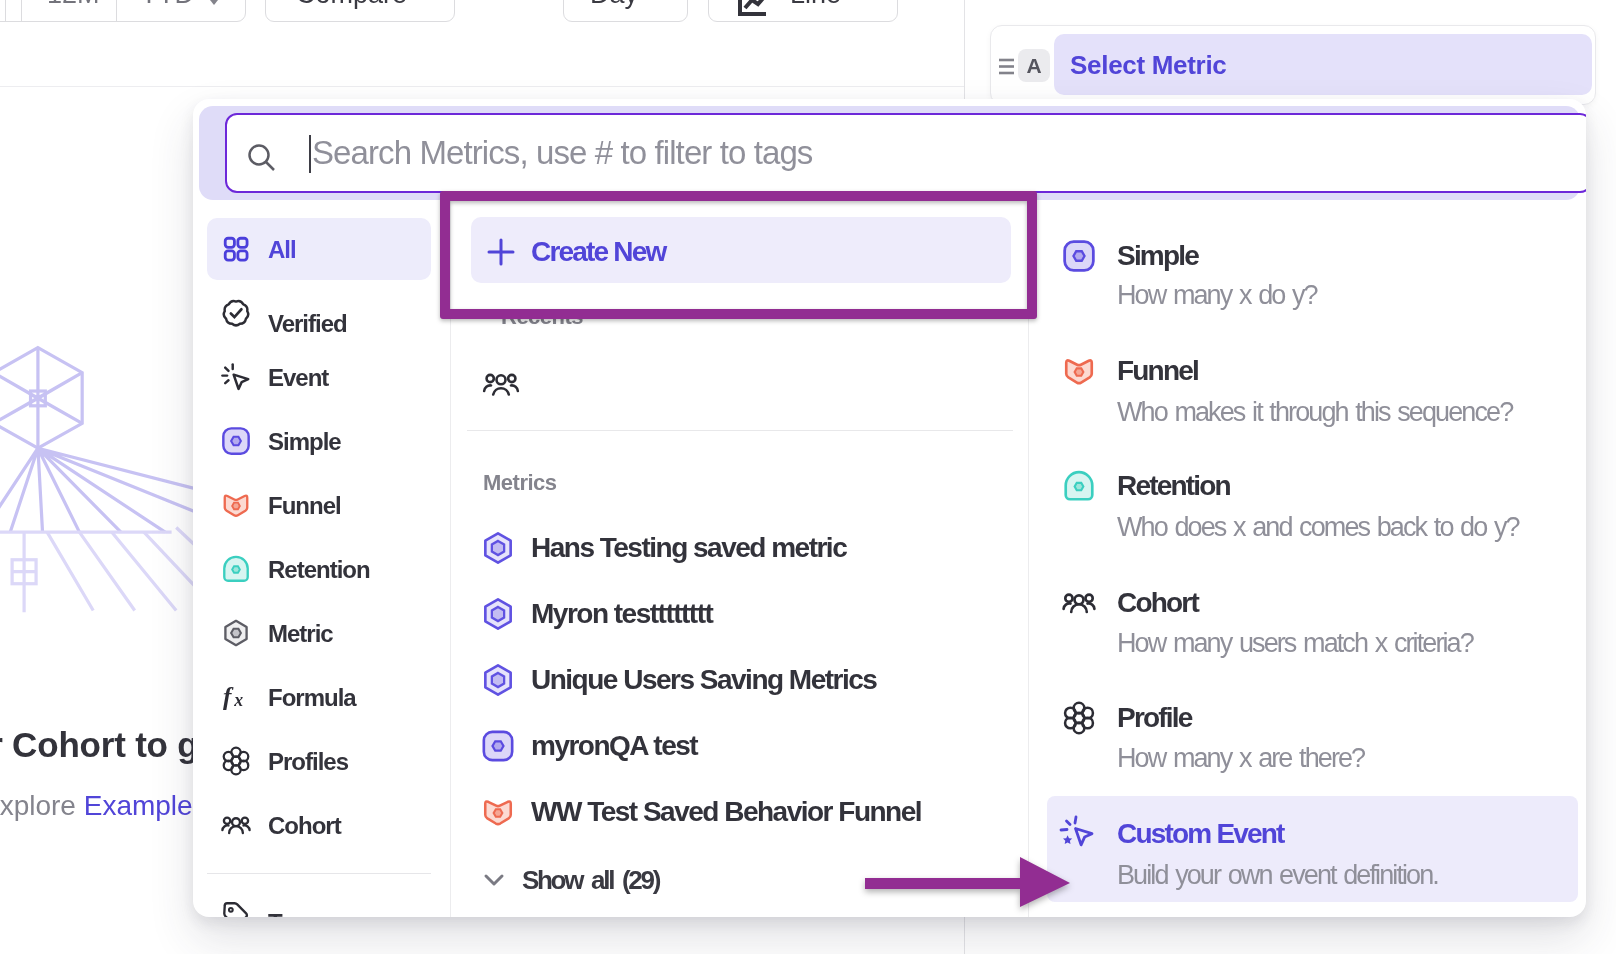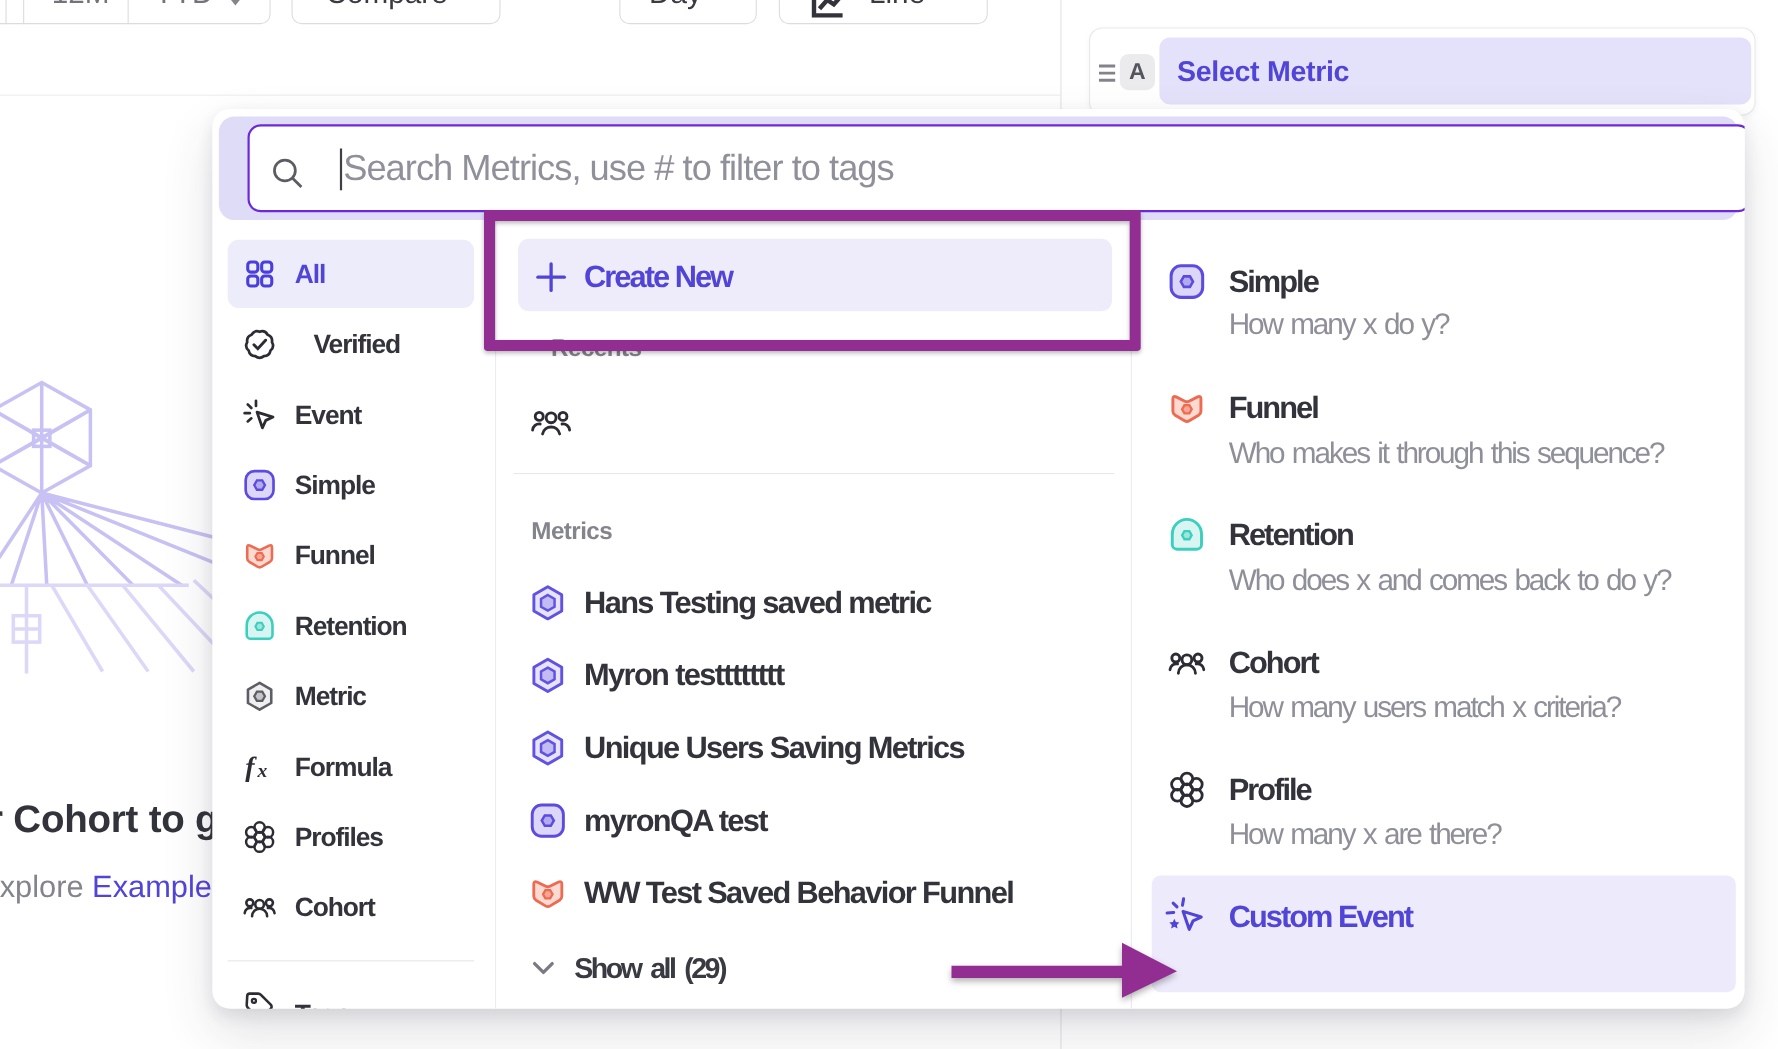--- a/index.html
+++ b/index.html
@@ -134,21 +134,21 @@
       <rect x="4.5" y="18" width="9.8" height="9.8" rx="3"></rect>
       <rect x="18" y="18" width="9.8" height="9.8" rx="3"></rect>
     </g>
   </svg>
   <div class="stx" style="top:135px; color:#5145d8;">All</div>
 
   <svg class="sic" style="top:199px;" viewBox="0 0 32 32">
     <path d="M16.0 3.8 Q21.1 2.0 23.8 6.7 Q28.9 8.6 28.0 13.9 Q30.7 18.6 26.6 22.1 Q25.6 27.4 20.2 27.5 Q16.0 30.9 11.8 27.5 Q6.4 27.4 5.4 22.1 Q1.3 18.6 4.0 13.9 Q3.1 8.6 8.2 6.7 Q10.9 2.0 16.0 3.8 Z" fill="none" stroke="#2c2c34" stroke-width="2.6"></path>
     <path d="M10.5 16.5 L14.3 20.3 L21.8 12.0" fill="none" stroke="#2c2c34" stroke-width="2.8" stroke-linecap="round"></path>
   </svg>
-  <div class="stx" style="top:199px;margin-left:17px;">Verified</div>
+  <div class="stx" style="top:209px;">Verified</div>
 
   <svg class="sic" style="top:263px;" viewBox="0 0 32 32">
     <g stroke="#2c2c34" stroke-width="2.6" stroke-linecap="round" fill="none">
       <line x1="12.5" y1="2.5" x2="12.5" y2="7.5"></line>
       <line x1="4.5" y1="6" x2="8" y2="9.5"></line>
       <line x1="1.5" y1="14.5" x2="6.5" y2="14.5"></line>
       <line x1="4.5" y1="22.5" x2="8" y2="19.5"></line>
     </g>
     <path d="M13.5 13.5 L29 18.3 L22 21.5 L18.7 28.7 Z" fill="none" stroke="#2c2c34" stroke-width="2.7" stroke-linejoin="round"></path>
   </svg>
@@ -329,18 +329,19 @@
   <svg class="ric" style="top:716px; left:866px; width:38px; height:38px;" viewBox="0 0 38 38">
     <g stroke="#5145d8" stroke-width="2.8" stroke-linecap="round" fill="none">
       <line x1="17" y1="2" x2="16" y2="8"></line>
       <line x1="7.5" y1="6" x2="11" y2="9.5"></line>
       <line x1="2" y1="15" x2="8" y2="14.5"></line>
     </g>
     <path d="M8.6 20.3 L10.0 23.2 L13.2 23.6 L10.9 25.8 L11.5 29.0 L8.6 27.5 L5.7 29.0 L6.3 25.8 L4.0 23.6 L7.2 23.2 Z" fill="#5145d8"></path>
     <path d="M16.5 13.5 L33 18.7 L25.6 22.1 L22.1 29.8 Z" fill="none" stroke="#5145d8" stroke-width="2.8" stroke-linejoin="round"></path>
   </svg>
   <div class="rti" style="top:718px; color:#5145d8;">Custom Event</div>
+  <div class="rde" style="top:760px;">Build your own event definition.</div>
 </div>
 
 <div id="annrect"></div>
 <svg id="annarrow" width="215" height="64" viewBox="0 0 215 64">
   <path d="M5 30 L160 30 L160 9 L210 35 L160 59 L160 41 L5 41 Z" fill="#922d92"></path>
 </svg>
 
 </body></html>

